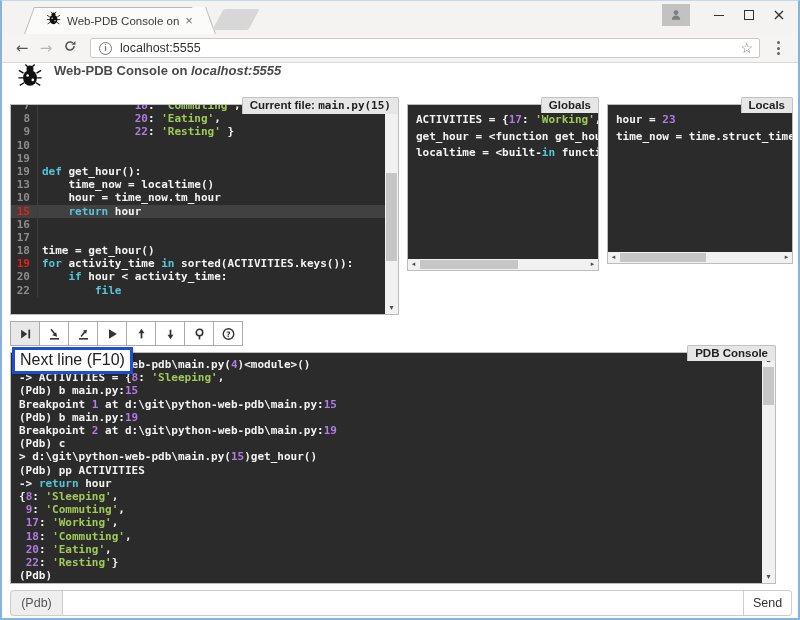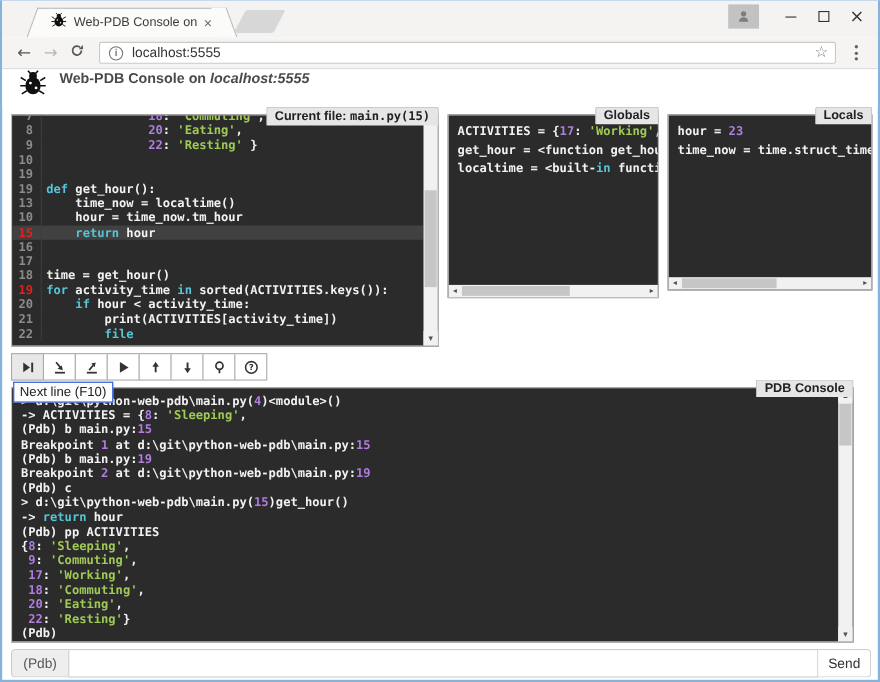--- a/index.html
+++ b/index.html
@@ -79,22 +79,22 @@
   .hthumb{position:absolute;top:1px;bottom:1px;background:#c6c6c6;}
   .h-btn{position:absolute;top:0;bottom:0;width:11px;text-align:center;font-size:7px;line-height:11px;color:#505050;font-family:"DejaVu Sans",sans-serif;}
   .h-btn.left{left:0;} .h-btn.right{right:0;}
   #globals .hthumb{left:12px;width:98px;} #locals .hthumb{left:12px;width:86px;}
   
   .dbg-toolbar{position:absolute;left:8px;top:320px;display:flex;z-index:6;}
   .tbtn{width:30px;height:25px;background:#fff;border:1px solid #ababab;margin-left:-1px;
     display:flex;align-items:center;justify-content:center;padding:0;cursor:pointer;}
   .tbtn:first-child{margin-left:0;background:#e8e8e8;}
   .tbtn svg{display:block;}
-  .tooltip{position:absolute;left:10px;top:346px;background:#fdfdfd;border:1px solid #1d4ed8;padding:1px 5px 2px;
-    font-size:12px;color:#222;z-index:10;white-space:nowrap;box-shadow:1px 1px 2px rgba(0,0,0,.15);}
+  .tooltip{position:absolute;left:10px;top:346px;background:#fdfdfd;border:3px solid #1d4ed8;padding:1px 5px 2px;
+    font-size:16px;color:#222;z-index:10;white-space:nowrap;box-shadow:1px 1px 2px rgba(0,0,0,.15);}
   
   #console{left:8px;top:351px;width:766px;height:232px;}
   .console-lines{position:absolute;left:0;top:0;right:13px;bottom:0;overflow:hidden;padding:5px 0 0 8px;}
   .console-lines .term-line{line-height:13.2px;white-space:pre;}
   #console .vthumb{top:14px;height:38px;}
   
   .input-group{position:absolute;left:8px;top:589px;width:782px;height:26px;display:flex;}
   .addon{flex:none;width:52px;background:#eee;border:1px solid #ccc;border-right:none;border-radius:4px 0 0 4px;
     font-size:12.5px;color:#555;display:flex;align-items:center;justify-content:center;}
   .cmd-input{flex:1;border:1px solid #ccc;padding:0 8px;font-size:13px;color:#333;outline:none;
@@ -192,21 +192,20 @@
         <div class="code-row"><div class="ln">19</div><div class="code-text"></div></div>
         <div class="code-row"><div class="ln">19</div><div class="code-text"><span class="tk-k">def</span><span class="tk-d"> get_hour():</span></div></div>
         <div class="code-row"><div class="ln">13</div><div class="code-text"><span class="tk-d">    time_now = localtime()</span></div></div>
         <div class="code-row"><div class="ln">10</div><div class="code-text"><span class="tk-d">    hour = time_now.tm_hour</span></div></div>
         <div class="code-row current"><div class="ln bp">15</div><div class="code-text"><span class="tk-d">    </span><span class="tk-k">return</span><span class="tk-d"> hour</span></div></div>
         <div class="code-row"><div class="ln">16</div><div class="code-text"></div></div>
         <div class="code-row"><div class="ln">17</div><div class="code-text"></div></div>
         <div class="code-row"><div class="ln">18</div><div class="code-text"><span class="tk-d">time = get_hour()</span></div></div>
         <div class="code-row"><div class="ln bp">19</div><div class="code-text"><span class="tk-k">for</span><span class="tk-d"> activity_time </span><span class="tk-k">in</span><span class="tk-d"> sorted(ACTIVITIES.keys()):</span></div></div>
         <div class="code-row"><div class="ln">20</div><div class="code-text"><span class="tk-d">    </span><span class="tk-k">if</span><span class="tk-d"> hour &lt; activity_time:</span></div></div>
-        <div class="code-row"><div class="ln">21</div><div class="code-text"><span class="tk-d">        print(ACTIVITIES[activity_time])</span></div></div>
         <div class="code-row"><div class="ln">22</div><div class="code-text"><span class="tk-d">        </span><span class="tk-k">file</span></div></div>
       </div>
     <div class="vscroll">
       <div class="vthumb"></div>
       <div class="scroll-btn bottom">▾</div>
     </div>
   </div>
 
   <div class="panel" id="globals">
     <div class="panel-label">Globals</div>
@@ -308,22 +307,22 @@
     <div class="panel-label">PDB Console</div>
     <div class="console-lines">
         <div class="term-line"><span class="tk-d">&gt; d:\git\python-web-pdb\main.py(</span><span class="tk-n">4</span><span class="tk-d">)&lt;module&gt;()</span></div>
         <div class="term-line"><span class="tk-d">-&gt; ACTIVITIES = {</span><span class="tk-n">8</span><span class="tk-d">: </span><span class="tk-s">'Sleeping'</span><span class="tk-d">,</span></div>
         <div class="term-line"><span class="tk-d">(Pdb) b main.py:</span><span class="tk-n">15</span></div>
         <div class="term-line"><span class="tk-d">Breakpoint </span><span class="tk-n">1</span><span class="tk-d"> at d:\git\python-web-pdb\main.py:</span><span class="tk-n">15</span></div>
         <div class="term-line"><span class="tk-d">(Pdb) b main.py:</span><span class="tk-n">19</span></div>
         <div class="term-line"><span class="tk-d">Breakpoint </span><span class="tk-n">2</span><span class="tk-d"> at d:\git\python-web-pdb\main.py:</span><span class="tk-n">19</span></div>
         <div class="term-line"><span class="tk-d">(Pdb) c</span></div>
         <div class="term-line"><span class="tk-d">&gt; d:\git\python-web-pdb\main.py(</span><span class="tk-n">15</span><span class="tk-d">)get_hour()</span></div>
+        <div class="term-line"><span class="tk-d">(Pdb) pp ACTIVITIES</span></div>
         <div class="term-line"><span class="tk-d">-&gt; </span><span class="tk-k">return</span><span class="tk-d"> hour</span></div>
-        <div class="term-line"><span class="tk-d">(Pdb) pp ACTIVITIES</span></div>
         <div class="term-line"><span class="tk-d">{</span><span class="tk-n">8</span><span class="tk-d">: </span><span class="tk-s">'Sleeping'</span><span class="tk-d">,</span></div>
         <div class="term-line"><span class="tk-d"> </span><span class="tk-n">9</span><span class="tk-d">: </span><span class="tk-s">'Commuting'</span><span class="tk-d">,</span></div>
         <div class="term-line"><span class="tk-d"> </span><span class="tk-n">17</span><span class="tk-d">: </span><span class="tk-s">'Working'</span><span class="tk-d">,</span></div>
         <div class="term-line"><span class="tk-d"> </span><span class="tk-n">18</span><span class="tk-d">: </span><span class="tk-s">'Commuting'</span><span class="tk-d">,</span></div>
         <div class="term-line"><span class="tk-d"> </span><span class="tk-n">20</span><span class="tk-d">: </span><span class="tk-s">'Eating'</span><span class="tk-d">,</span></div>
         <div class="term-line"><span class="tk-d"> </span><span class="tk-n">22</span><span class="tk-d">: </span><span class="tk-s">'Resting'</span><span class="tk-d">}</span></div>
         <div class="term-line"><span class="tk-d">(Pdb)</span></div>
       </div>
     <div class="vscroll">
       <div class="scroll-btn top">▴</div>

